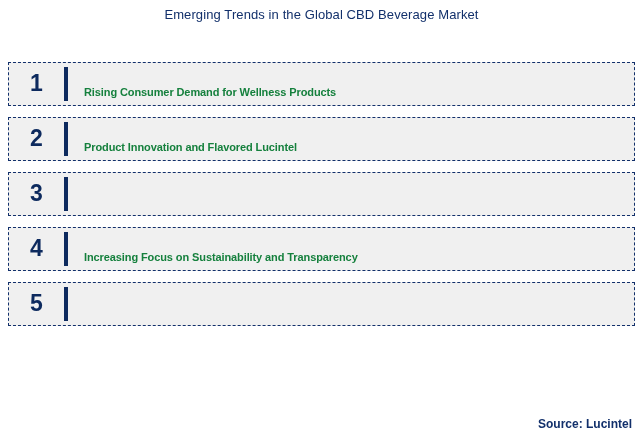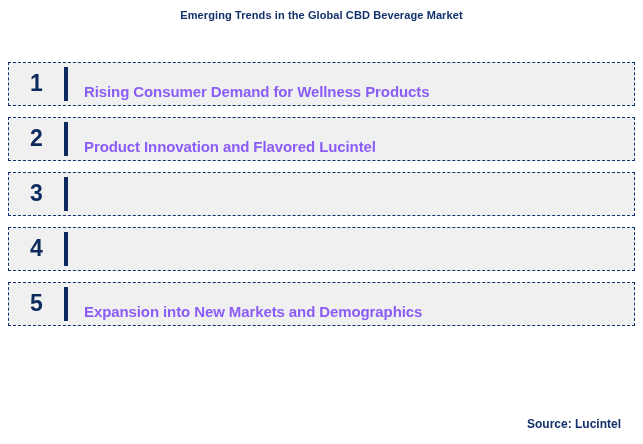--- a/index.html
+++ b/index.html
@@ -18,22 +18,22 @@
     width: 643px;
     height: 444px;
     box-sizing: border-box;
   }
   .chart-title {
     position: absolute;
     top: 6px;
     left: 0;
     width: 643px;
     text-align: center;
-    font-size: 11px;
-    font-weight: bold;
+    font-size: 13px;
+    font-weight: normal;
     color: #12306b;
     letter-spacing: 0.1px;
     line-height: 18px;
   }
   .trend-list {
     position: absolute;
     top: 62px;
     left: 8px;
     width: 627px;
   }
@@ -61,30 +61,30 @@
     padding-bottom: 2px;
   }
   .divider-bar {
     width: 4px;
     min-width: 4px;
     height: 34px;
     background: #0d2a5e;
   }
   .trend-label {
     padding-left: 16px;
-    font-size: 15px;
+    font-size: 11px;
     font-weight: bold;
-    color: #8b5cf6;
+    color: #15803d;
     line-height: 18px;
     letter-spacing: -0.1px;
     margin-top: 16px;
   }
   .source-note {
     position: absolute;
-    right: 22px;
+    right: 11px;
     bottom: 13px;
     font-size: 12px;
     font-weight: bold;
     color: #12306b;
   }
 </style>
 </head>
 <body>
 
 <div class="page">
@@ -106,25 +106,25 @@
     </div>
 
     <div class="trend-row">
       <div class="rank-cell">3</div>
       <div class="divider-bar"></div>
     </div>
 
     <div class="trend-row">
       <div class="rank-cell">4</div>
       <div class="divider-bar"></div>
+      <div class="trend-label">Increasing Focus on Sustainability and Transparency</div>
     </div>
 
     <div class="trend-row">
       <div class="rank-cell">5</div>
       <div class="divider-bar"></div>
-      <div class="trend-label">Expansion into New Markets and Demographics</div>
     </div>
 
   </div>
 
   <div class="source-note">Source: Lucintel</div>
 
 </div>
 
 </body></html>

